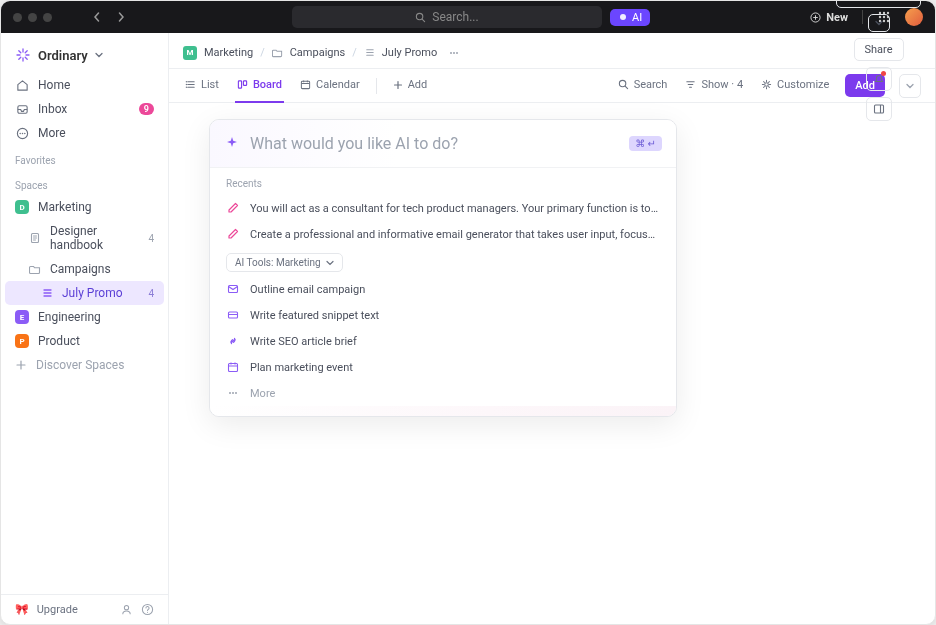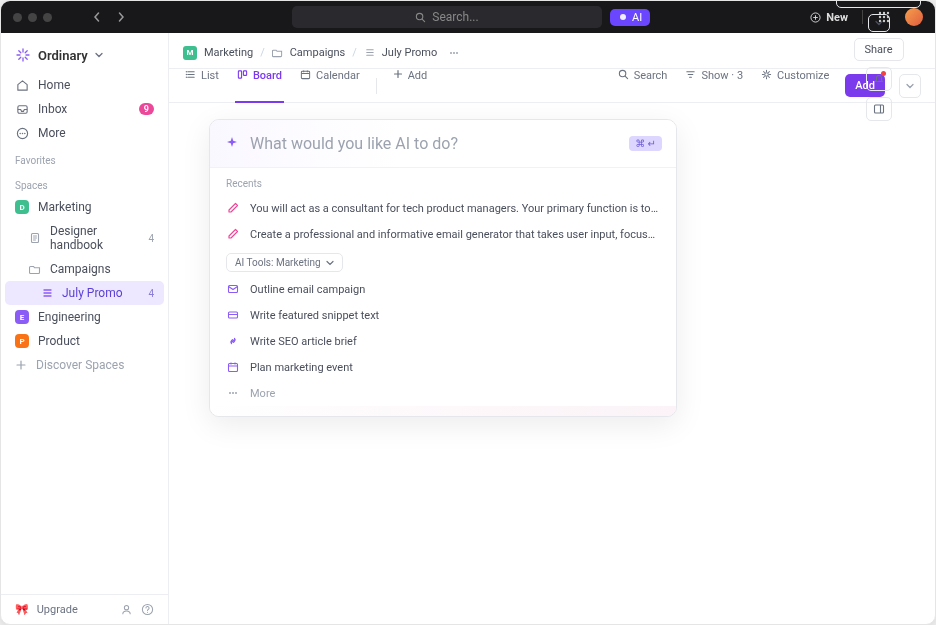--- a/index.html
+++ b/index.html
@@ -48,21 +48,21 @@
     .bc-badge { width: 14px; height: 14px; border-radius: 3px; background: #3fbf8f; color: #fff; font-size: 8px; font-weight: 700; display: flex; align-items: center; justify-content: center; }
     .bc-sep { color: #cbd5e1; }
     .bc-text { color: #4a4f5c; }
     .topbar-right { display: flex; align-items: center; gap: 6px; flex-direction: column; }
     .pill-btn { border: 1px solid #e5e7eb; border-radius: 5px; padding: 4px 10px; font-size: 11px; color: #4a4f5c; display: flex; align-items: center; gap: 4px; cursor: pointer; }
     .pill-btn.small { padding: 4px 6px; }
     .icon-btn { width: 26px; height: 24px; border: 1px solid #e5e7eb; border-radius: 5px; display: flex; align-items: center; justify-content: center; color: #6b7280; cursor: pointer; position: relative;}
     .notif-dot { position: absolute; top: 3px; right: 5px; width: 5px; height: 5px; background: #ef4444; border-radius: 50%; }
     
     .viewbar { height: 34px; border-bottom: 1px solid #eceef1; display: flex; align-items: center; padding: 0 14px; gap: 14px; font-size: 11px; color: #6b7280; }
-    .view-tab { display: flex; align-items: flex-start; gap: 5px; padding: 0 2px; height: 34px; cursor: pointer; border-bottom: 2px solid transparent; }
+    .view-tab { display: flex; align-items: center; gap: 5px; padding: 0 2px; height: 34px; cursor: pointer; border-bottom: 2px solid transparent; }
     .view-tab.active { color: #7c3aed; border-bottom-color: #7c3aed; font-weight: 500; }
     .viewbar .spacer { flex: 1; }
     .add-btn-purple { background: #7c3aed; color: #fff; padding: 5px 10px; border-radius: 5px; font-size: 11px; cursor: pointer; font-weight: 500;}
     .chev-btn { width: 22px; height: 24px; border: 1px solid #e5e7eb; border-radius: 5px; display: flex; align-items: center; justify-content: center; color: #9ca3af; cursor: pointer;}
     .vdiv-light { width: 1px; height: 16px; background: #e5e7eb; }
     
     .ai-card { position: absolute; top: 86px; left: 40px; width: 468px; background: #fff; border: 1px solid #e5e7eb; border-radius: 10px; box-shadow: 0 8px 30px rgba(0,0,0,0.08); overflow: hidden; }
     .ai-header { display: flex; align-items: center; padding: 14px 14px; gap: 10px; border-bottom: 1px solid #f1f2f4; background: linear-gradient(90deg, #faf8ff 0%, #ffffff 40%); }
     .ai-input { flex: 1; color: #9ca3af; font-size: 16px; }
     .cmd-pill { background: #ddd6fe; color: #6d5dd6; border-radius: 4px; padding: 2px 6px; font-size: 10px; display: flex; align-items: center; gap: 3px; font-weight: 500;}
@@ -334,21 +334,21 @@
           <svg width="11" height="11" viewBox="0 0 12 12">
               <circle cx="5" cy="5" r="3.5" stroke="currentColor" fill="none" stroke-width="1.2"></circle>
               <path d="M8 8l2.5 2.5" stroke="currentColor" stroke-width="1.2" stroke-linecap="round"></path>
             </svg>
           <span>Search</span>
         </div>
         <div class="view-tab">
           <svg width="11" height="11" viewBox="0 0 12 12">
               <path d="M2 3h8M3.5 6h5M5 9h2" stroke="currentColor" stroke-width="1.2" stroke-linecap="round"></path>
             </svg>
-          <span>Show · 3</span>
+          <span>Show · 4</span>
         </div>
         <div class="view-tab">
           <svg width="11" height="11" viewBox="0 0 12 12">
               <circle cx="6" cy="6" r="2" stroke="currentColor" fill="none" stroke-width="1.1"></circle>
               <path d="M6 1.5v1.3M6 9.2v1.3M1.5 6h1.3M9.2 6h1.3M2.9 2.9l.9.9M8.2 8.2l.9.9M2.9 9.1l.9-.9M8.2 3.8l.9-.9" stroke="currentColor" stroke-width="1.1" stroke-linecap="round"></path>
             </svg>
           <span>Customize</span>
         </div>
         <div class="add-btn-purple">
           <span>Add</span>

